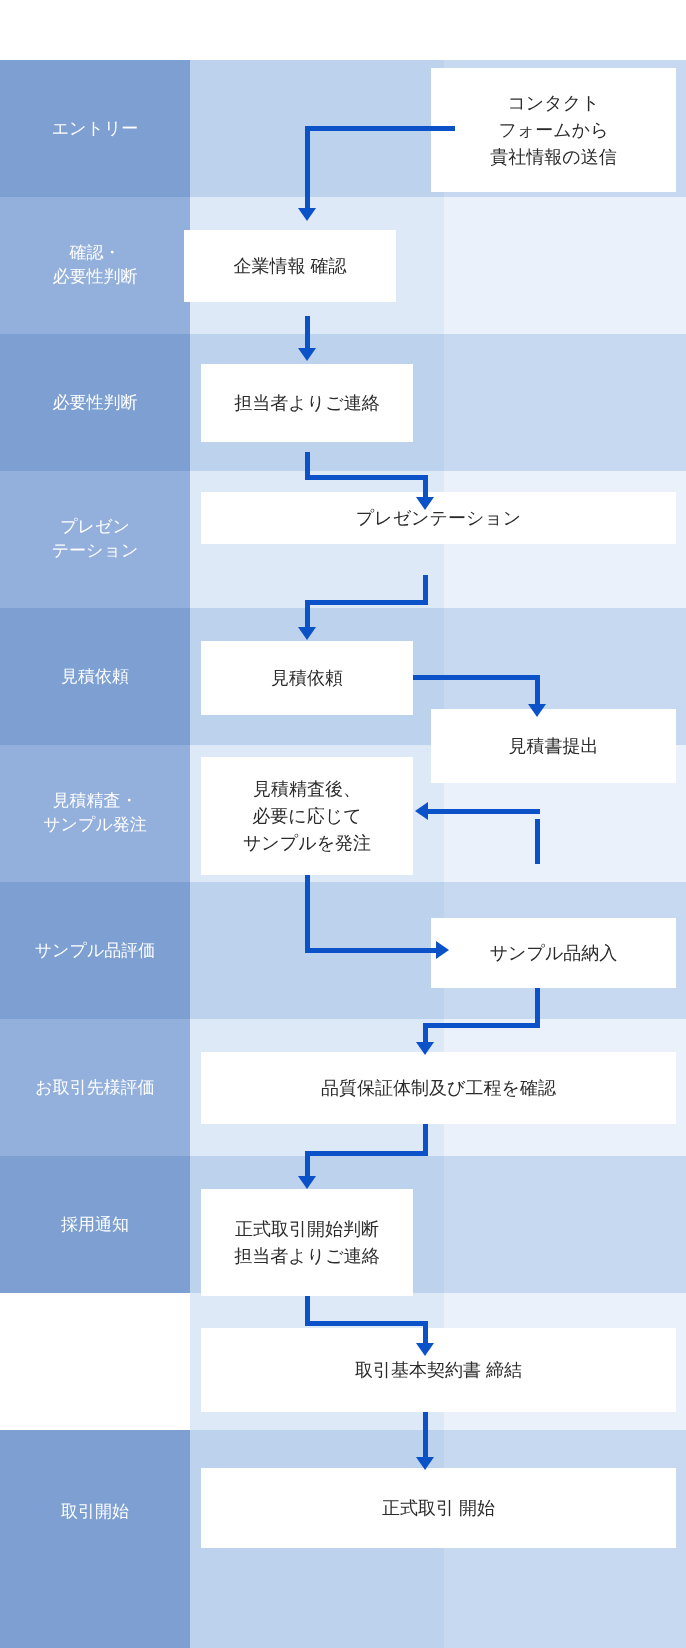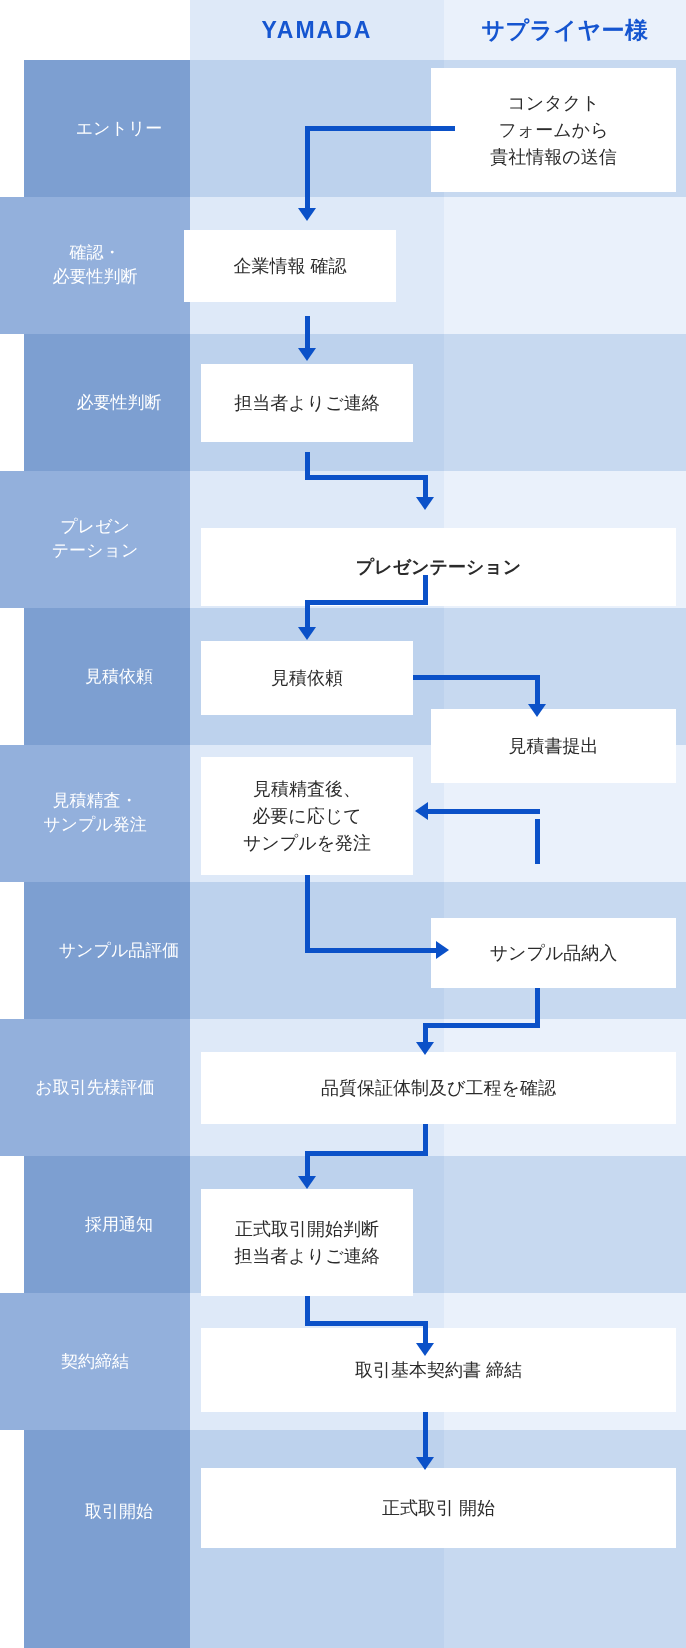--- a/index.html
+++ b/index.html
@@ -21,21 +21,21 @@
   .col-strip.yamada   { left: 190px; width: 254px; }
   .col-strip.supplier { left: 444px; width: 242px; }
 
   
   .band { position: absolute; left: 0; width: 686px; }
   .band .lane-left     { position: absolute; left: 0;     top: 0; width: 190px; height: 100%; }
   .band .lane-yamada   { position: absolute; left: 190px; top: 0; width: 254px; height: 100%; }
   .band .lane-supplier { position: absolute; left: 444px; top: 0; width: 242px; height: 100%; }
 
   
-  .band.odd  .lane-left     { background: #7d9fd1; margin-left: 24px; }
+  .band.odd  .lane-left     { background: #7d9fd1; }
   .band.odd  .lane-yamada   { background: #bdd2ed; }
   .band.odd  .lane-supplier { background: #c7d9f0; }
   .band.even .lane-left     { background: #93b0dc; }
   .band.even .lane-yamada   { background: #dee9f8; }
   .band.even .lane-supplier { background: #eaf1fb; }
 
   
   .band.header .lane-left     { background: #ffffff; }
   .band.header .lane-yamada   { background: #dee9f8; }
   .band.header .lane-supplier { background: #eaf1fb; }
@@ -93,29 +93,20 @@
   .arrow.left  { border-top: 9px solid transparent; border-bottom: 9px solid transparent; border-right: 13px solid #0b51c8; }
 </style>
 </head>
 <body>
 
 <div id="flow">
 
   <div class="col-strip yamada"></div>
   <div class="col-strip supplier"></div>
 
-  <div class="band header" style="top:0px;height:60px;">
-    <div class="lane-left"></div>
-    <div class="lane-yamada">
-      <div class="hdr-label">YAMADA</div>
-    </div>
-    <div class="lane-supplier">
-      <div class="hdr-label supplier">サプライヤー様</div>
-    </div>
-  </div>
 
   <div class="band odd" style="top:60px;height:137px;">
     <div class="lane-left">
         <div class="stage-label">エントリー</div>
       </div>
     <div class="lane-yamada"></div>
     <div class="lane-supplier"></div>
   </div>
 
   <div class="band even" style="top:197px;height:137px;">
@@ -179,23 +170,20 @@
 
   <div class="band odd" style="top:1156px;height:137px;">
     <div class="lane-left">
         <div class="stage-label">採用通知</div>
       </div>
     <div class="lane-yamada"></div>
     <div class="lane-supplier"></div>
   </div>
 
   <div class="band even" style="top:1293px;height:137px;">
-    <div class="lane-left">
-        <div class="stage-label">契約締結</div>
-      </div>
     <div class="lane-yamada"></div>
     <div class="lane-supplier"></div>
   </div>
 
   <div class="band odd" style="top:1430px;height:262px;">
     <div class="lane-left">
         <div class="stage-label" style="top:70px;transform:none;">取引開始</div>
       </div>
     <div class="lane-yamada"></div>
     <div class="lane-supplier"></div>
@@ -249,21 +237,21 @@
   <div class="arrow down" style="left:416px;top:1457px;"></div>
 
   <div class="pbox" style="left:431px;top:68px;width:245px;height:124px;">コンタクト
 フォームから
 貴社情報の送信</div>
 
   <div class="pbox" style="left:184px;top:230px;width:212px;height:72px;">企業情報 確認</div>
 
   <div class="pbox" style="left:201px;top:364px;width:212px;height:78px;">担当者よりご連絡</div>
 
-  <div class="pbox" style="left:201px;top:528px;width:475px;height:78px;font-weight:bold;">プレゼンテーション</div>
+  <div class="pbox" style="left:201px;top:492px;width:475px;height:52px;">プレゼンテーション</div>
 
   <div class="pbox" style="left:201px;top:641px;width:212px;height:74px;">見積依頼</div>
 
   <div class="pbox" style="left:431px;top:709px;width:245px;height:74px;">見積書提出</div>
 
   <div class="pbox" style="left:201px;top:757px;width:212px;height:118px;">見積精査後、
 必要に応じて
 サンプルを発注</div>
 
   <div class="pbox" style="left:201px;top:1052px;width:475px;height:72px;">品質保証体制及び工程を確認</div>

